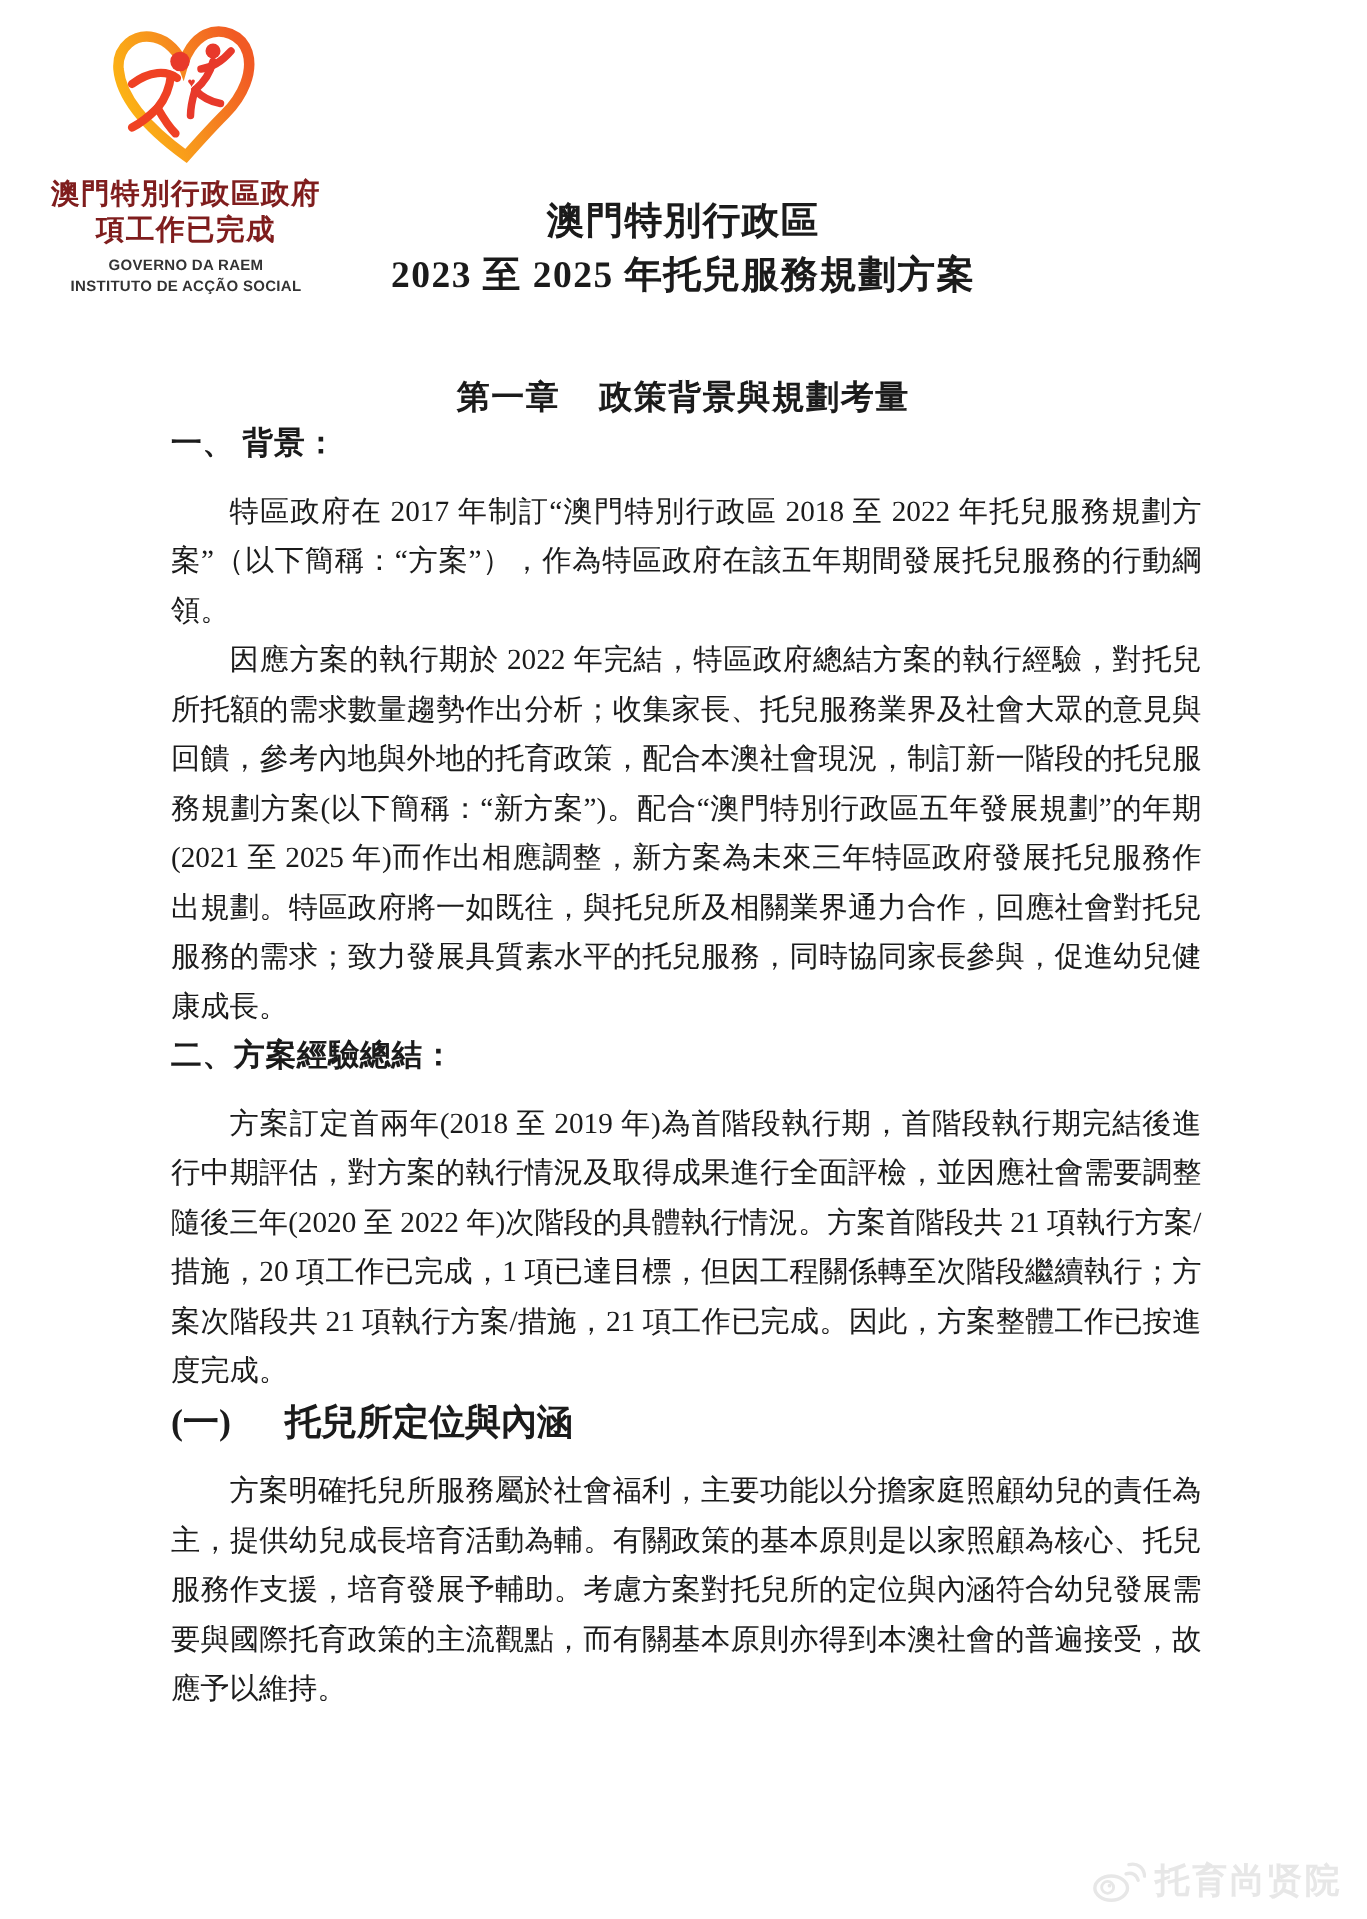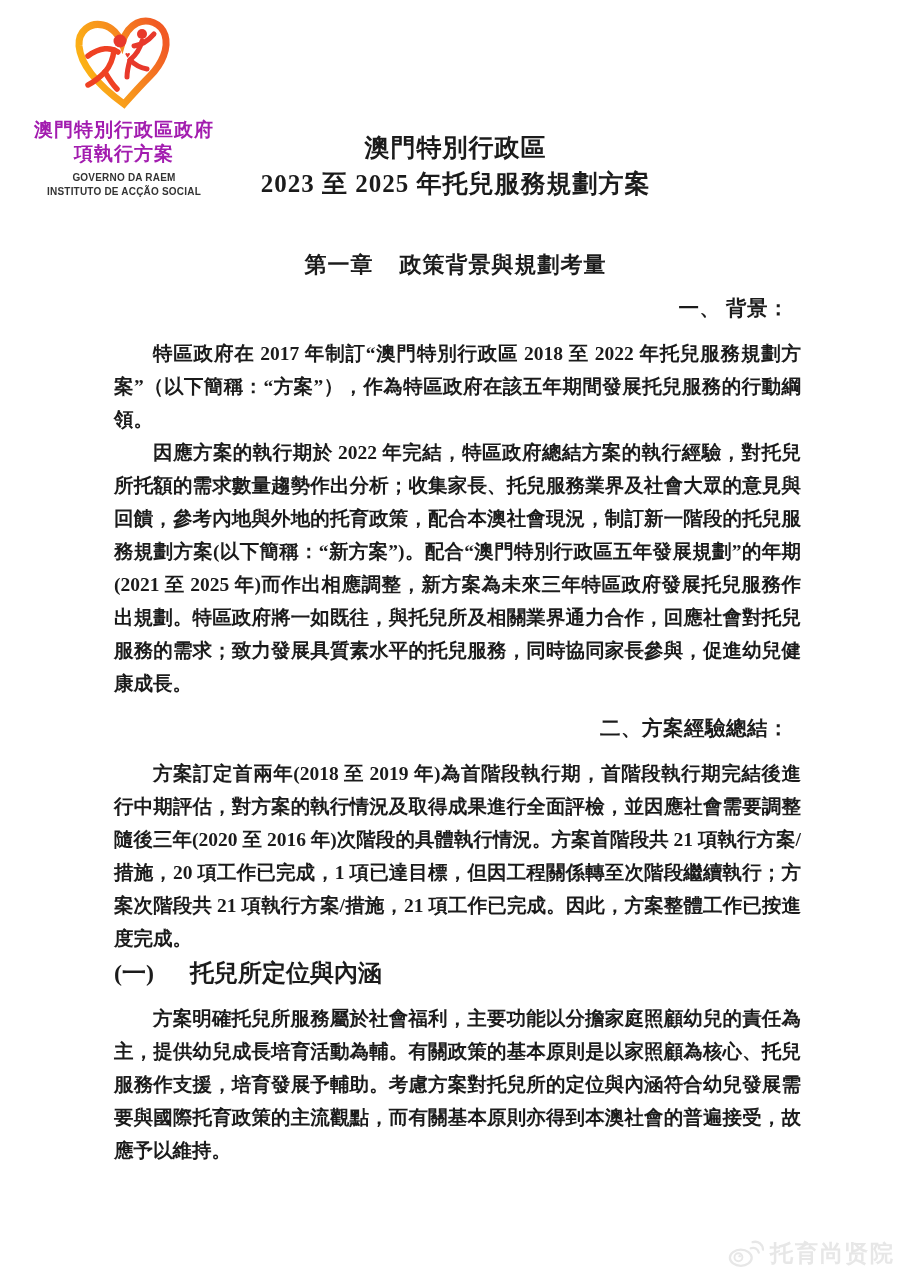--- a/index.html
+++ b/index.html
@@ -13,50 +13,50 @@
     font-family:"Liberation Serif","DejaVu Serif",serif;
   }
   
   .header{position:relative;height:212px;}
   .org{
     position:absolute;left:26px;top:14px;width:196px;
     text-align:center;
     font-family:"Liberation Sans","DejaVu Sans",sans-serif;
   }
   .org svg{display:block;margin:0 auto 6px auto;}
-  .org-zh{font-size:19px;font-weight:bold;line-height:24px;letter-spacing:1px;color:#a21caf;}
+  .org-zh{font-size:19px;font-weight:bold;line-height:24px;letter-spacing:1px;color:#7f1d1d;}
   .org-pt{font-size:10px;font-weight:bold;line-height:14px;letter-spacing:0.2px;color:#333;}
   .org-pt-first{margin-top:5px;}
   .doc-title{
     position:absolute;left:0;right:0;top:130px;
     text-align:center;font-weight:bold;
     font-size:25px;line-height:36px;letter-spacing:1px;
   }
   
   .chapter{
     margin:38px 0 0 0;text-align:center;
     font-weight:bold;font-size:22px;line-height:30px;letter-spacing:1px;
   }
   .chapter .num{margin-right:26px;}
   
   .body{margin:0 110px 0 114px;}
-  h3.sec{font-size:20.5px;font-weight:bold;margin:12px;line-height:33px;letter-spacing:0.5px;text-align:right;}
+  h3.sec{font-size:20.5px;font-weight:bold;margin:0;line-height:33px;letter-spacing:0.5px;}
   .sec1{margin-top:52px;}
   .sec2{margin-top:59px;}
   h3.sub{font-size:24px;font-weight:bold;margin:2px 0 0 0;line-height:33px;}
   h3.sub .sub-label{display:inline-block;margin-right:36px;font-weight:bold;}
   p.para{
     font-size:19.5px;line-height:33px;
-    text-align:justify;text-indent:2em;margin:0;font-weight:bold;
+    text-align:justify;text-indent:2em;margin:0;
   }
   p.after-heading{margin-top:12px;}
   
   .watermark{
     position:absolute;right:16px;bottom:10px;
-    display:flex;gap:6px;
+    display:flex;align-items:center;gap:6px;
     color:#e7e7e7;font-size:23px;font-weight:bold;letter-spacing:2px;
     user-select:none;
   }
 </style>
 </head>
 <body>
 
 <div class="page">
 
   <div class="header">
@@ -77,21 +77,21 @@
         <path d="M37 58 C 31 64, 26 68, 20 71" stroke="#EF4123" stroke-width="5.5" fill="none" stroke-linecap="round"></path>
         <path d="M37 58 C 41 65, 44 70, 49 75" stroke="#EF4123" stroke-width="5.5" fill="none" stroke-linecap="round"></path>
         <circle cx="74" cy="20" r="5" fill="#E8392B"></circle>
         <path d="M74 27 C 72 35, 68 41, 62 46" stroke="#E8392B" stroke-width="5" fill="none" stroke-linecap="round"></path>
         <path d="M66 32 C 73 31, 80 27, 86 20" stroke="#E8392B" stroke-width="5" fill="none" stroke-linecap="round"></path>
         <path d="M62 46 C 60 53, 59 58, 59 63" stroke="#E8392B" stroke-width="5" fill="none" stroke-linecap="round"></path>
         <path d="M62 46 C 67 51, 73 54, 79 55" stroke="#E8392B" stroke-width="5" fill="none" stroke-linecap="round"></path>
         <text x="57" y="44" font-size="9" fill="#E8392B">♥</text>
       </svg>
       <div class="org-zh">澳門特別行政區政府</div>
-      <div class="org-zh">項執行方案</div>
+      <div class="org-zh">項工作已完成</div>
       <div class="org-pt org-pt-first">GOVERNO DA RAEM</div>
       <div class="org-pt">INSTITUTO DE ACÇÃO SOCIAL</div>
     </div>
 
     <div class="doc-title">
       <div>澳門特別行政區</div>
       <div>2023 至 2025 年托兒服務規劃方案</div>
     </div>
 
   </div>
@@ -100,21 +100,21 @@
     <span class="num">第一章</span><span>政策背景與規劃考量</span>
   </h2>
 
   <div class="body">
 
     <h3 class="sec sec1">一、 背景：</h3>
     <p class="para after-heading">特區政府在 2017 年制訂“澳門特別行政區 2018 至 2022 年托兒服務規劃方案”（以下簡稱：“方案”），作為特區政府在該五年期間發展托兒服務的行動綱領。</p>
     <p class="para">因應方案的執行期於 2022 年完結，特區政府總結方案的執行經驗，對托兒所托額的需求數量趨勢作出分析；收集家長、托兒服務業界及社會大眾的意見與回饋，參考內地與外地的托育政策，配合本澳社會現況，制訂新一階段的托兒服務規劃方案(以下簡稱：“新方案”)。配合“澳門特別行政區五年發展規劃”的年期(2021 至 2025 年)而作出相應調整，新方案為未來三年特區政府發展托兒服務作出規劃。特區政府將一如既往，與托兒所及相關業界通力合作，回應社會對托兒服務的需求；致力發展具質素水平的托兒服務，同時協同家長參與，促進幼兒健康成長。</p>
 
     <h3 class="sec sec2">二、方案經驗總結：</h3>
-    <p class="para after-heading">方案訂定首兩年(2018 至 2019 年)為首階段執行期，首階段執行期完結後進行中期評估，對方案的執行情況及取得成果進行全面評檢，並因應社會需要調整隨後三年(2020 至 2016 年)次階段的具體執行情況。方案首階段共 21 項執行方案/措施，20 項工作已完成，1 項已達目標，但因工程關係轉至次階段繼續執行；方案次階段共 21 項執行方案/措施，21 項工作已完成。因此，方案整體工作已按進度完成。</p>
+    <p class="para after-heading">方案訂定首兩年(2018 至 2019 年)為首階段執行期，首階段執行期完結後進行中期評估，對方案的執行情況及取得成果進行全面評檢，並因應社會需要調整隨後三年(2020 至 2022 年)次階段的具體執行情況。方案首階段共 21 項執行方案/措施，20 項工作已完成，1 項已達目標，但因工程關係轉至次階段繼續執行；方案次階段共 21 項執行方案/措施，21 項工作已完成。因此，方案整體工作已按進度完成。</p>
 
     <h3 class="sub">
       <span class="sub-label">(一)</span><span>托兒所定位與內涵</span>
     </h3>
     <p class="para after-heading">方案明確托兒所服務屬於社會福利，主要功能以分擔家庭照顧幼兒的責任為主，提供幼兒成長培育活動為輔。有關政策的基本原則是以家照顧為核心、托兒服務作支援，培育發展予輔助。考慮方案對托兒所的定位與內涵符合幼兒發展需要與國際托育政策的主流觀點，而有關基本原則亦得到本澳社會的普遍接受，故應予以維持。</p>
 
   </div>
 
   <div class="watermark">
     <svg width="36" height="30" viewBox="0 0 38 31" aria-hidden="true">

